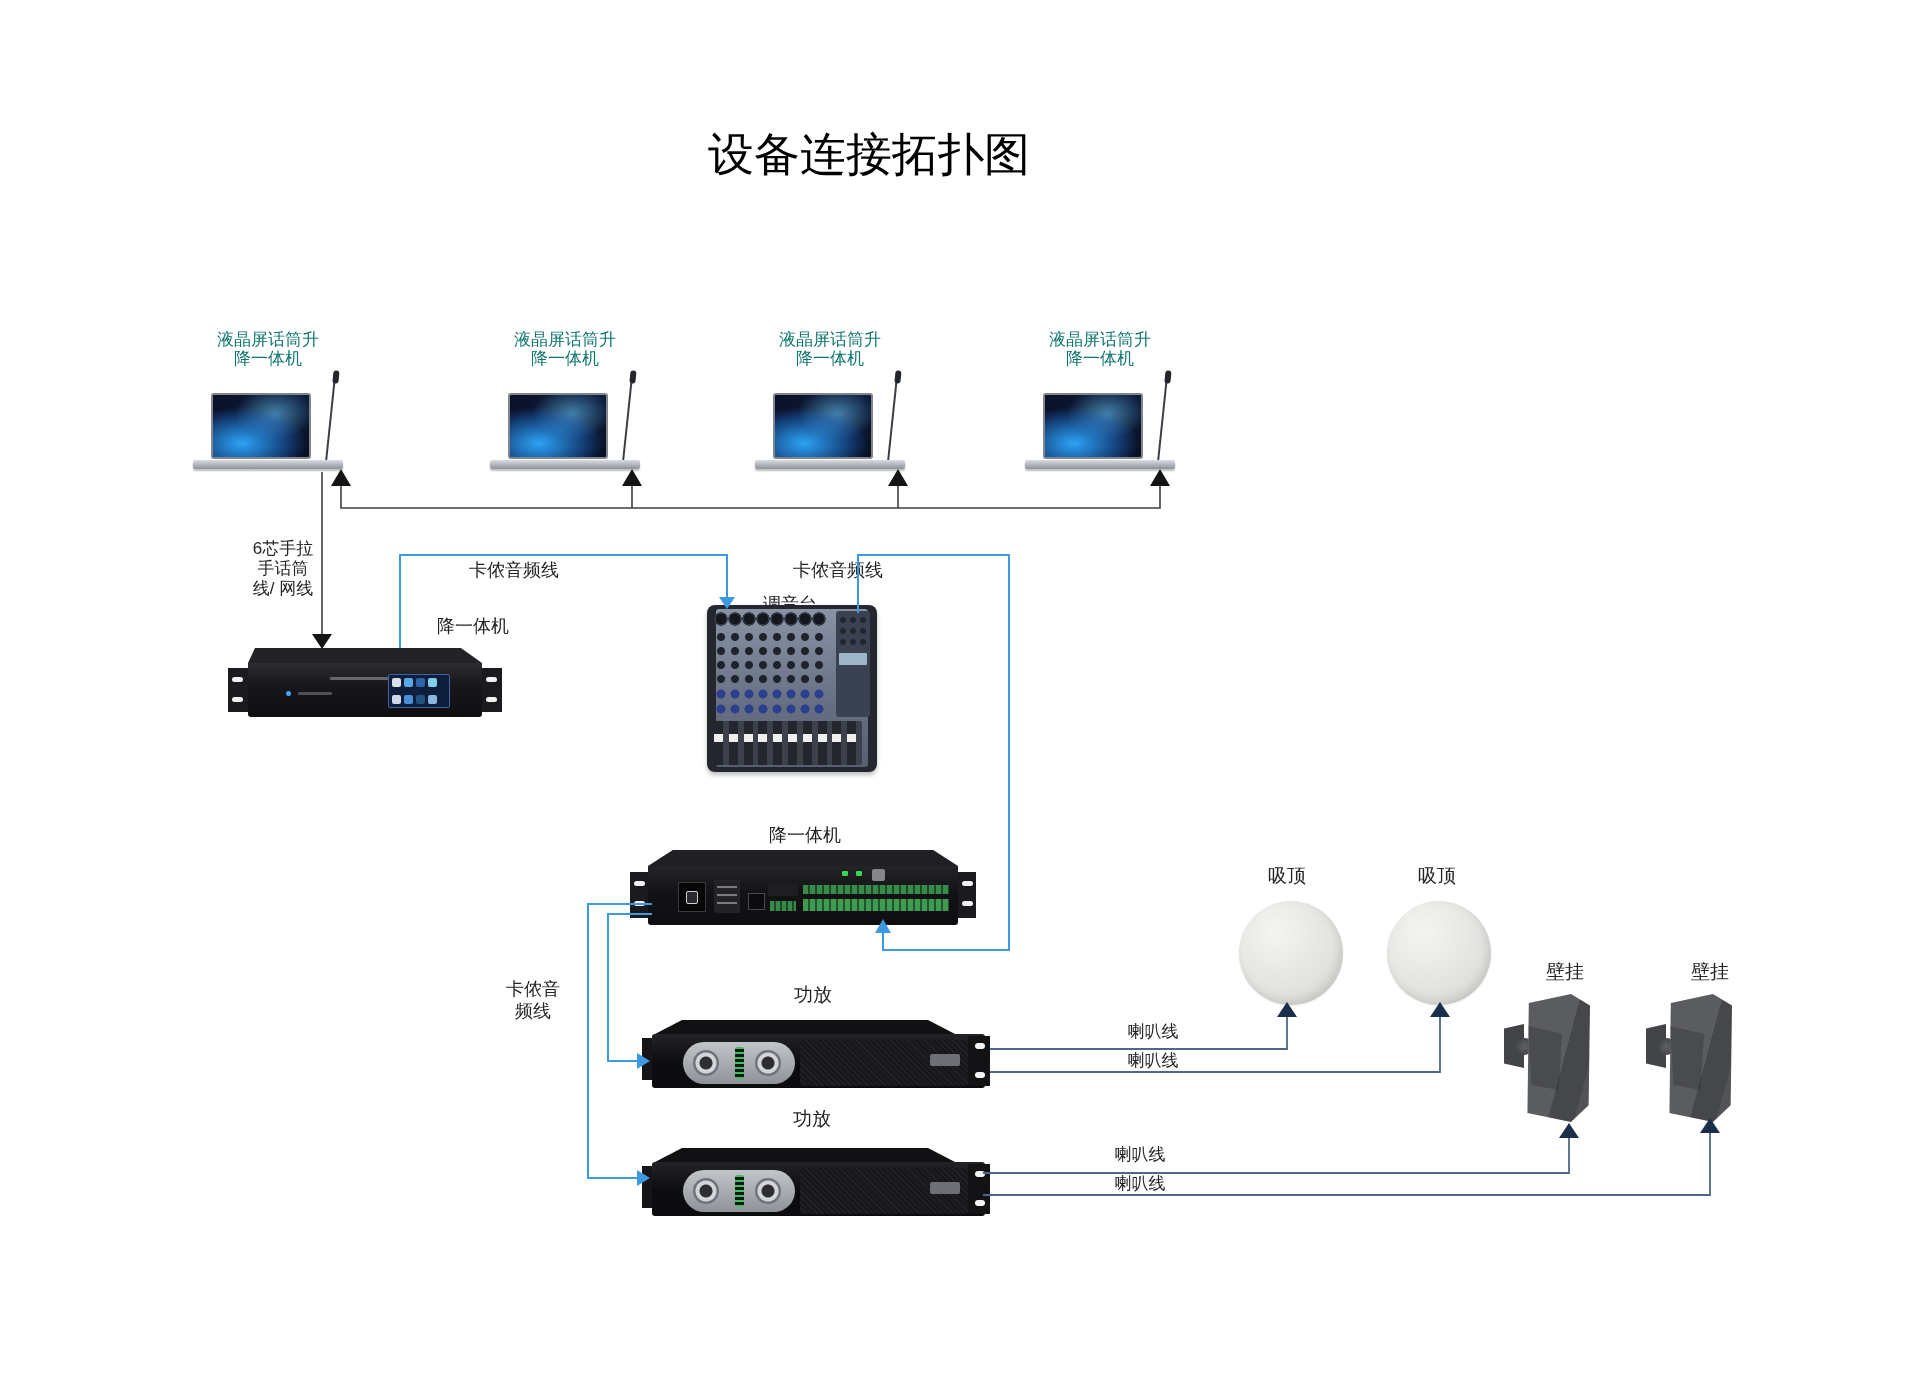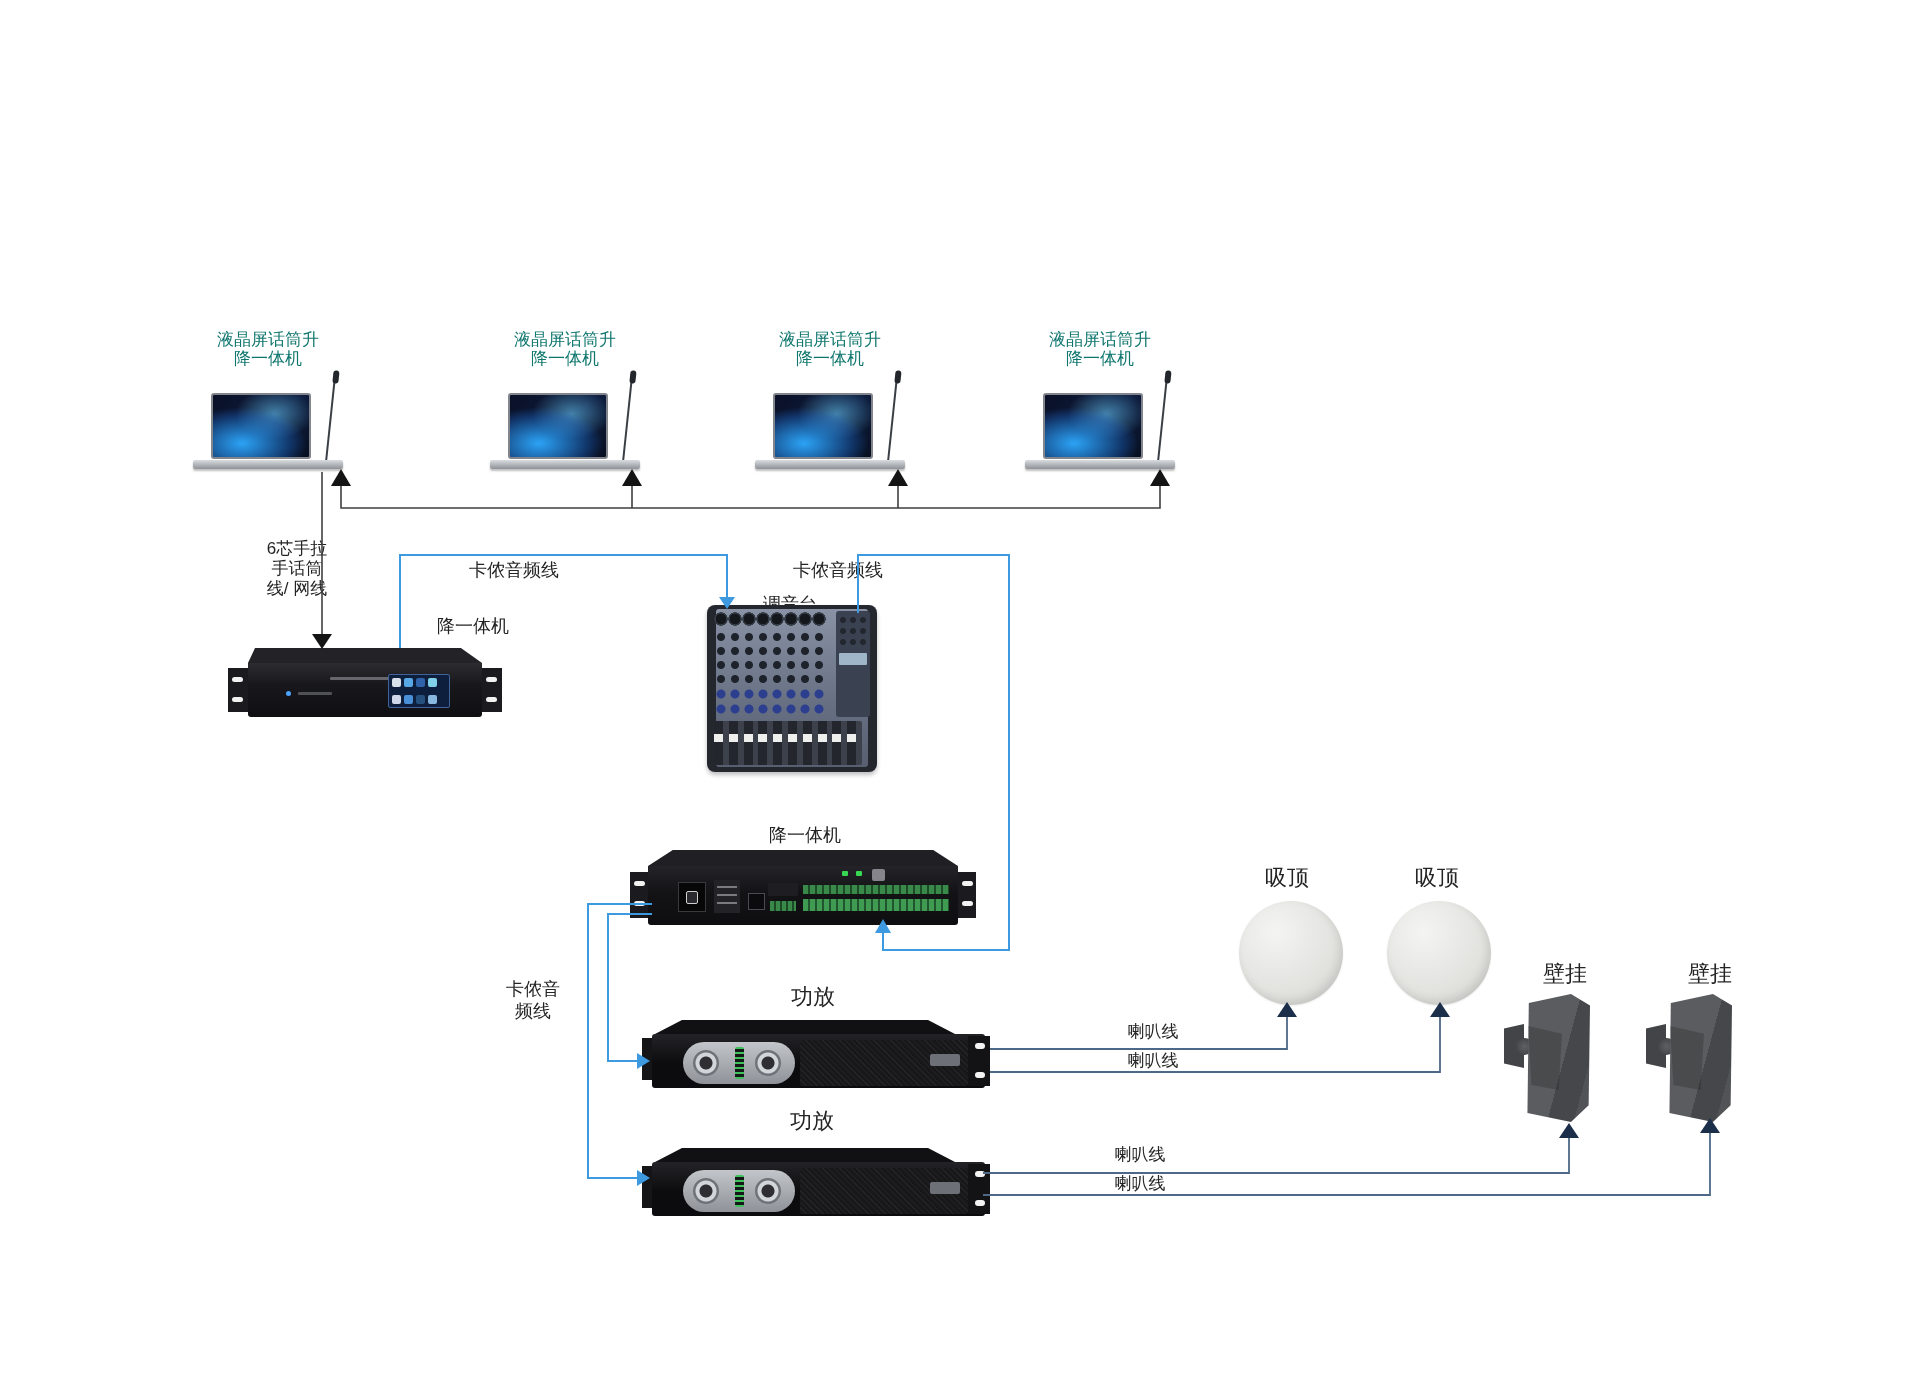--- a/index.html
+++ b/index.html
@@ -1,21 +1,21 @@
 <!DOCTYPE html>
 <html><head>
 <meta charset="utf-8">
 <style>
   html,body{margin:0;padding:0;background:#fff;}
   #stage{position:relative;width:1920px;height:1379px;background:#ffffff;overflow:hidden;
          font-family:"Liberation Sans","DejaVu Sans",sans-serif;color:#1f1f1f;}
   .abs{position:absolute;}
   .lbl{position:absolute;text-align:center;color:#242424;line-height:1.18;}
   .lbl span{display:block;}
-  .f17{font-size:17px;} .f18{font-size:18px;} .f19{font-size:22px;}
+  .f17{font-size:17px;} .f18{font-size:18px;} .f19{font-size:19px;}
   #title{left:619px;top:124px;width:500px;font-size:46px;font-weight:500;color:#000;text-align:center;}
 
   
   .laptop{width:150px;height:145px;top:330px;}
   .lt-label{position:absolute;left:-20px;top:0;width:190px;text-align:center;font-size:17px;line-height:19px;color:#0f766e;}
   .lt-label span{display:block;}
   .lt-screen{position:absolute;left:18px;top:63px;width:96px;height:62px;border:2px solid #82868c;border-radius:3px;
     background:
       radial-gradient(90px 50px at 30% 78%, rgba(45,170,255,.95), rgba(30,120,230,.30) 55%, transparent 72%),
       radial-gradient(60px 40px at 64% 30%, rgba(110,210,255,.55), transparent 65%),
@@ -119,20 +119,21 @@
   .ws-bracket{position:absolute;left:0;top:32px;width:20px;height:44px;background:#434447;
     clip-path:polygon(0 10%,100% 0,100% 100%,0 90%);}
   .ws-ball{position:absolute;left:12px;top:46px;width:17px;height:17px;border-radius:50%;
     background:radial-gradient(#606165,#3a3b3d);}
 </style>
 </head>
 <body>
 
 <div id="stage">
 
+  <div id="title" class="abs">设备连接拓扑图</div>
 
   <div class="abs laptop" style="left:193px;">
     <div class="lt-label">
       <span>液晶屏话筒升</span>
       <span>降一体机</span>
     </div>
     <div class="lt-screen"></div>
     <div class="lt-mic">
         <i></i>
       </div>
@@ -165,21 +166,21 @@
       <span>液晶屏话筒升</span>
       <span>降一体机</span>
     </div>
     <div class="lt-screen"></div>
     <div class="lt-mic">
         <i></i>
       </div>
     <div class="lt-base"></div>
   </div>
 
-  <div class="lbl f17" style="left:242px;top:539px;width:110px;">
+  <div class="lbl f17" style="left:228px;top:539px;width:110px;">
     <span>6芯手拉</span>
     <span>手话筒</span>
     <span>线/ 网线</span>
   </div>
   <div class="lbl f18" style="left:429px;top:560px;width:170px;">卡侬音频线</div>
   <div class="lbl f18" style="left:753px;top:560px;width:170px;">卡侬音频线</div>
   <div class="lbl f18" style="left:483px;top:978px;width:100px;line-height:22px;text-align:center;">
     <span>卡侬音</span>
     <span>频线</span>
   </div>

